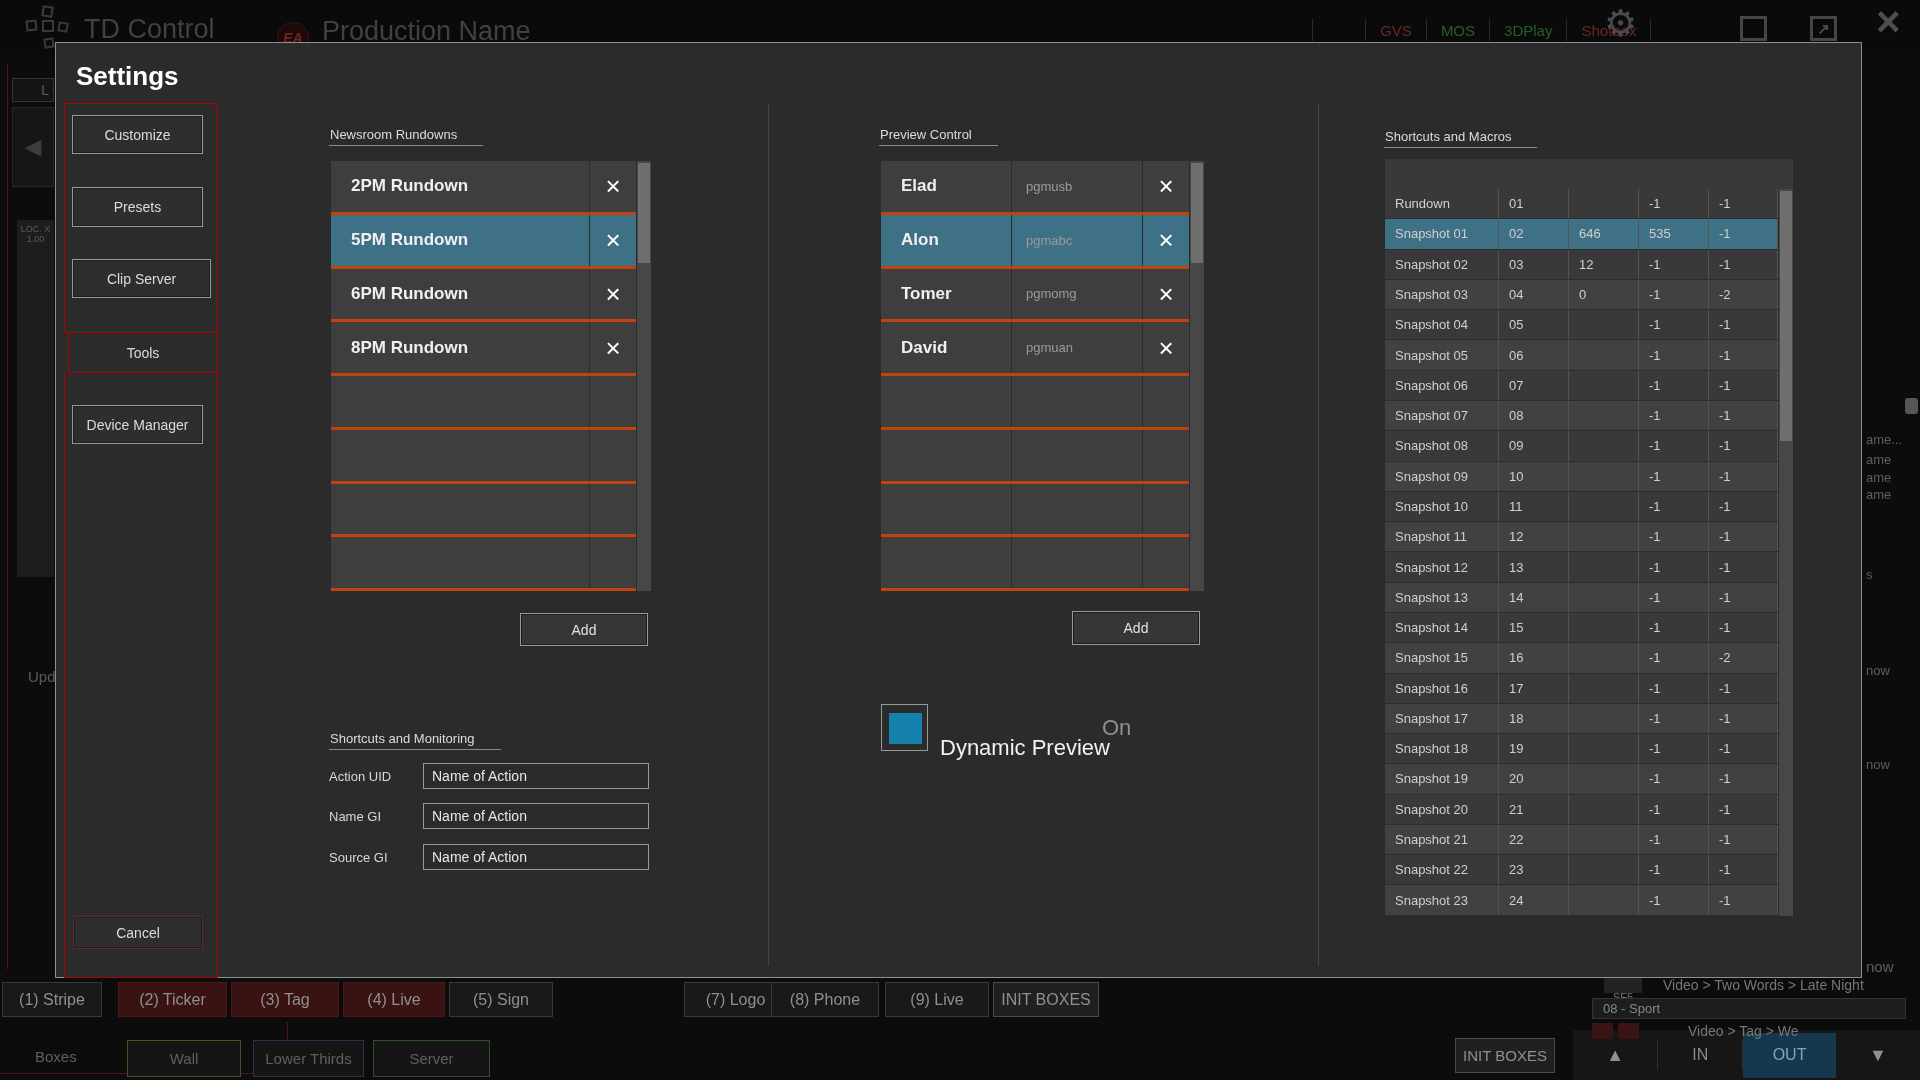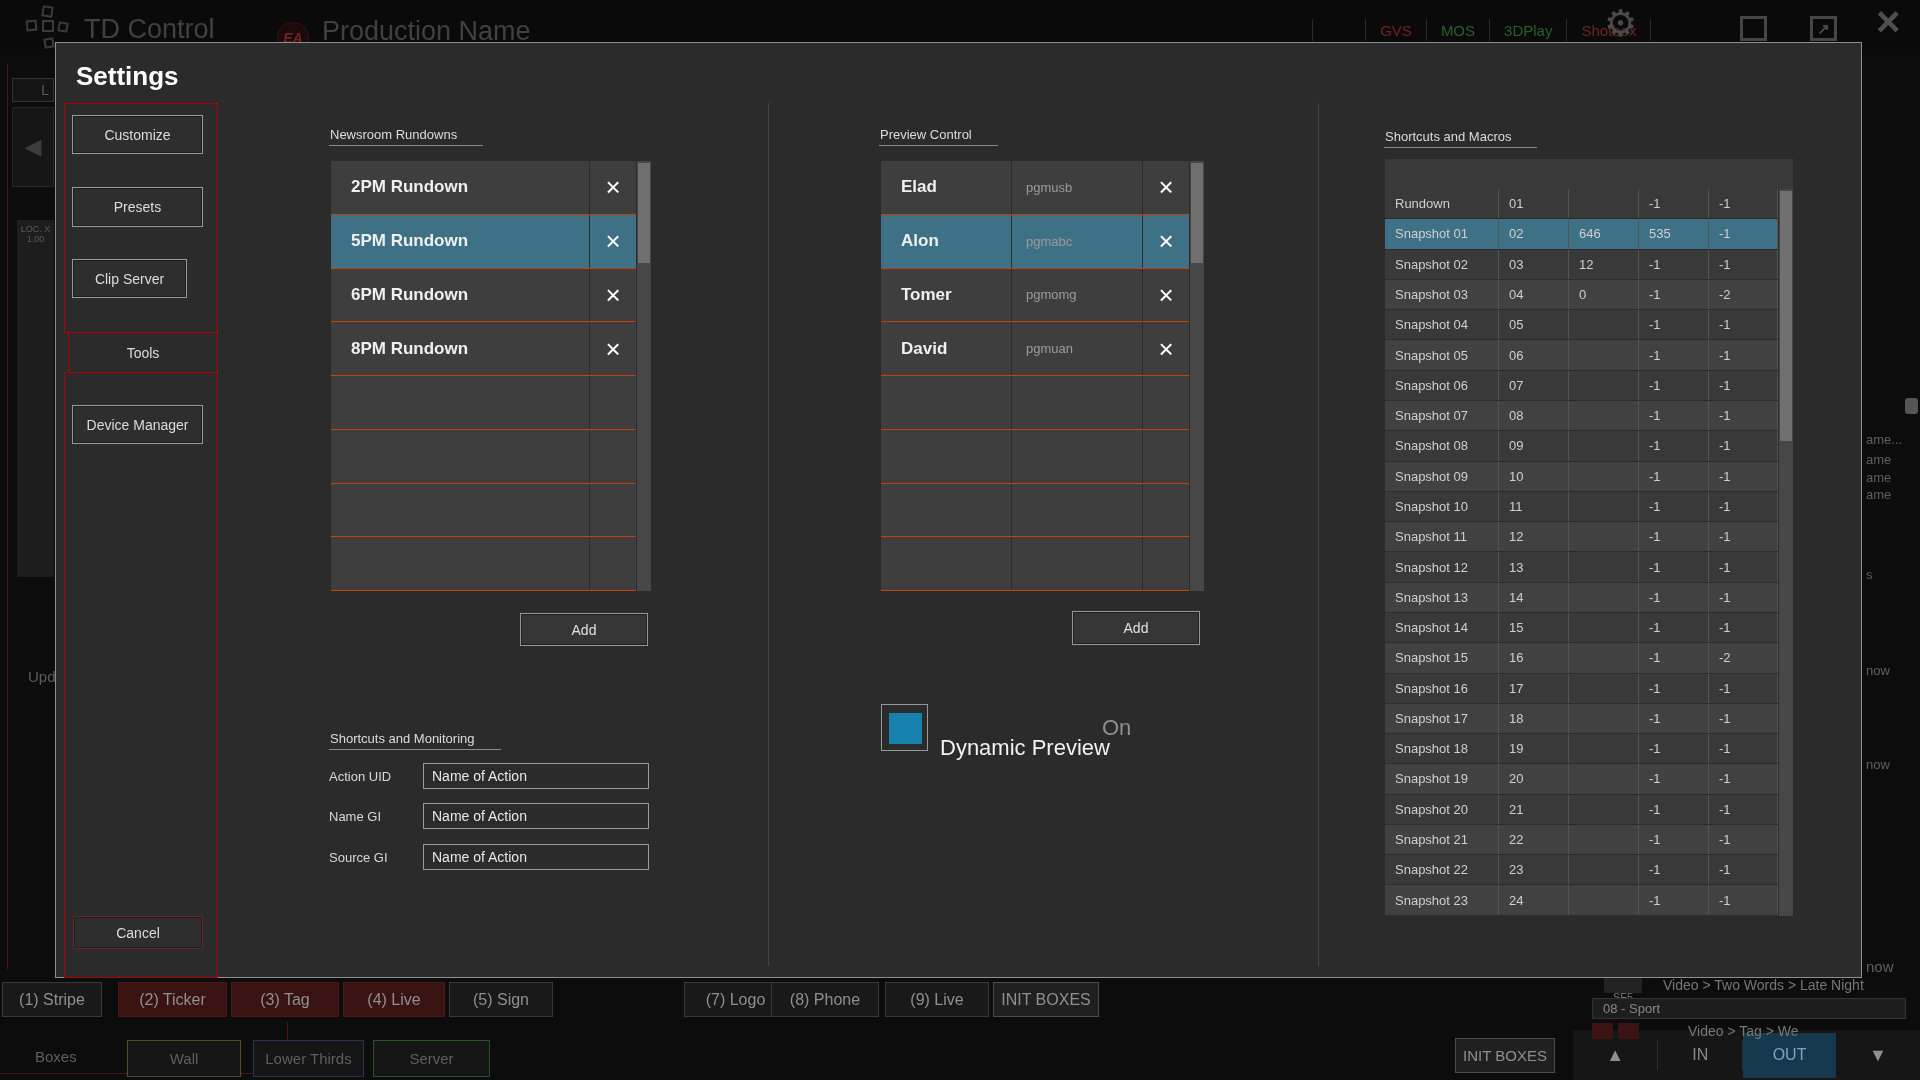--- a/index.html
+++ b/index.html
@@ -26,21 +26,21 @@
               font-size:14px; display:flex; align-items:center; justify-content:center;
               box-shadow:inset 0 0 0 1px #1e1e1e; cursor:default; }
   .red-box { border:1px solid #b00000; }
   .tools-btn { background:#2b2b2b; border:1px solid #b00000; color:#dcdcdc;
                font-size:14px; display:flex; align-items:center; justify-content:center; z-index:3; }
   .cancel-btn { background:#2e2e2e; border:1px solid #6e2525; color:#dcdcdc; font-size:14px;
                 display:flex; align-items:center; justify-content:center;
                 box-shadow:inset 0 0 0 1px #1e1e1e; z-index:4; }
 
   .list { background:#3e3e3e; }
-  .list-row { position:relative; height:53.75px; border-bottom:1px solid #c2410c; display:flex; }
+  .list-row { position:relative; height:53.75px; border-bottom:3px solid #c2410c; display:flex; }
   .list-row.selected { background:#3e7086; }
   .cell-name { flex:1; display:flex; align-items:center; padding-left:20px;
                color:#f0f0f0; font-weight:bold; font-size:17px; }
   .cell-src { width:131px; display:flex; align-items:center; padding-left:14px;
               color:#9b9b9b; font-size:13px; border-left:1px solid #2b2b2b; }
   .cell-x { width:47px; border-left:1px solid #2b2b2b; display:flex; align-items:center;
             justify-content:center; color:#ffffff; font-size:26px; line-height:1; cursor:default; }
   .scroll { position:absolute; right:0; top:0; bottom:0; width:15px; background:#474747;
             border-left:1px solid #2b2b2b; }
   .thumb { position:absolute; left:1px; right:1px; background:#6f6f6f; }
@@ -206,21 +206,21 @@
 
     <div class="abs red-box" style="left:8px;top:60px;width:154px;height:230px;"></div>
     <div class="abs red-box" style="left:8px;top:329px;width:154px;height:606px;border-top:none;"></div>
 
     <div class="abs side-btn" style="left:16px;top:72px;width:131px;height:39px;">
       <span>Customize</span>
     </div>
     <div class="abs side-btn" style="left:16px;top:144px;width:131px;height:40px;">
       <span>Presets</span>
     </div>
-    <div class="abs side-btn" style="left:16px;top:216px;width:115px;height:39px;">
+    <div class="abs side-btn" style="left:16px;top:216px;width:139px;height:39px;">
       <span>Clip Server</span>
     </div>
     <div class="abs tools-btn" style="left:12px;top:289px;width:150px;height:41px;">
       <span>Tools</span>
     </div>
     <div class="abs side-btn" style="left:16px;top:362px;width:131px;height:39px;">
       <span>Device Manager</span>
     </div>
     <div class="abs cancel-btn" style="left:17px;top:873px;width:130px;height:33px;">
       <span>Cancel</span>

